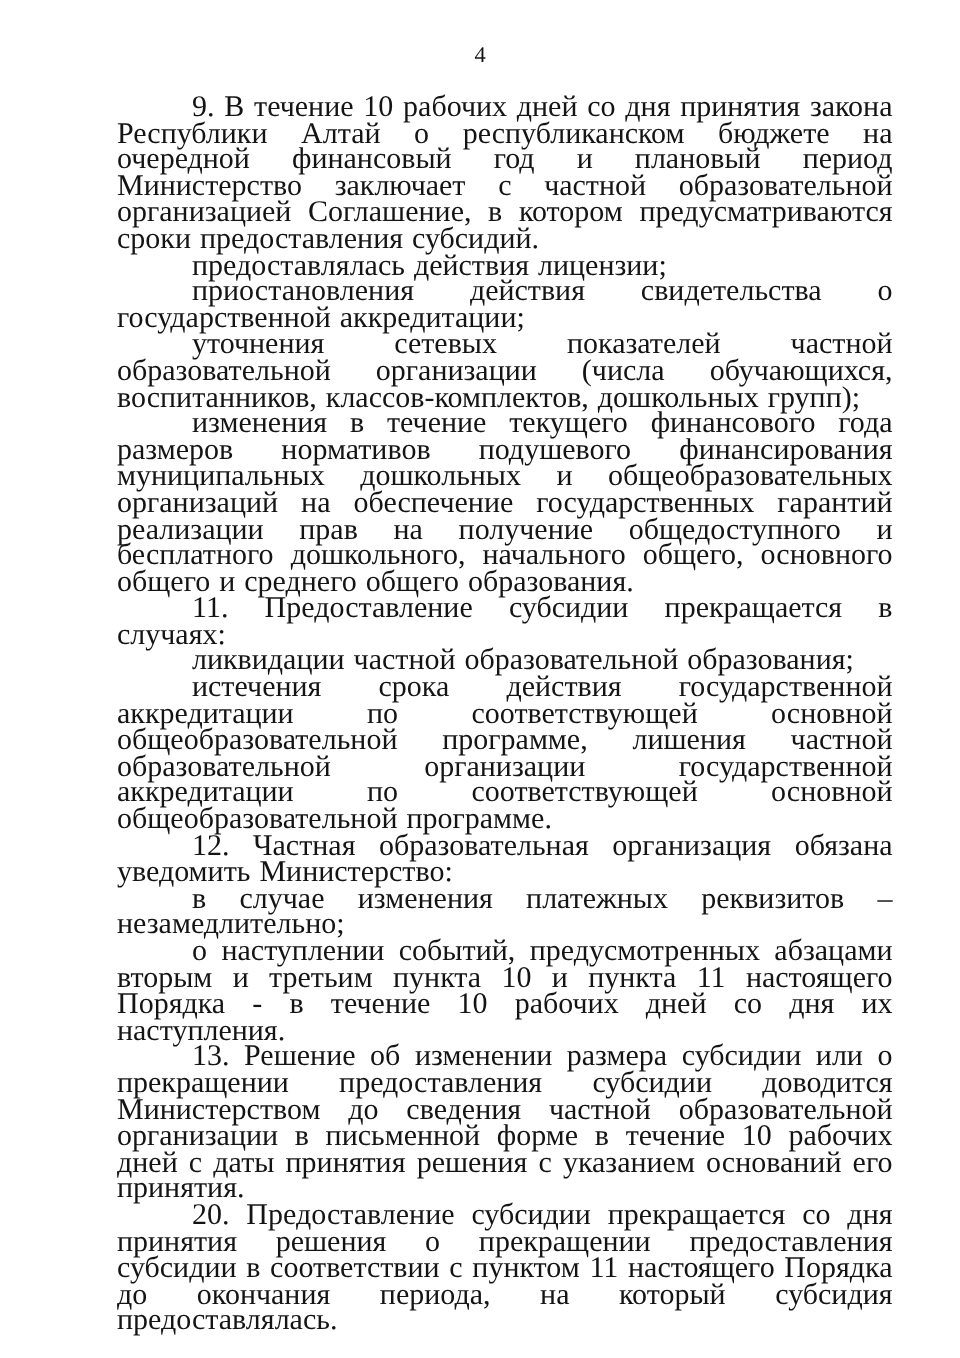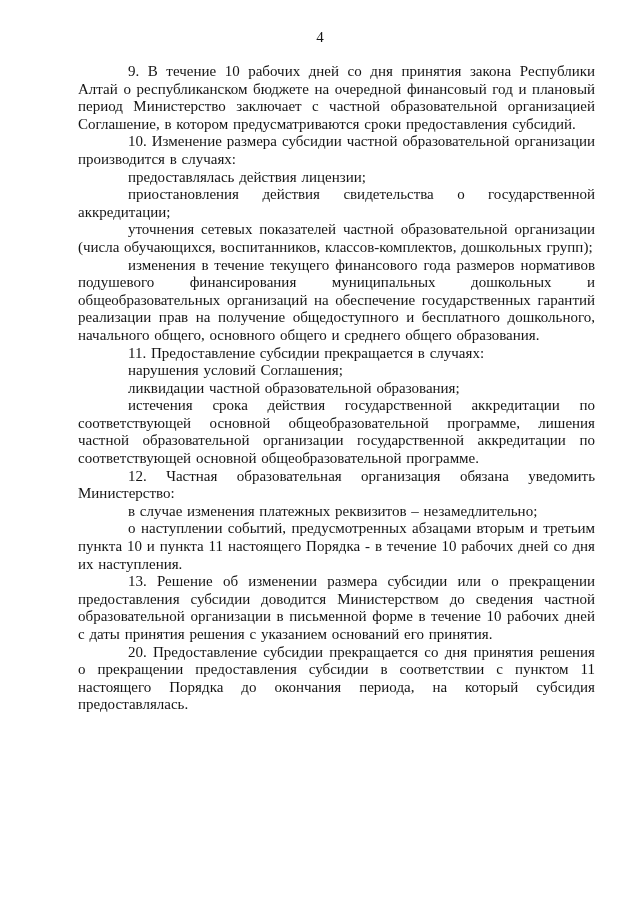--- a/index.html
+++ b/index.html
@@ -24,40 +24,38 @@
     line-height: 17px;
     color: #141414;
   }
   .content {
     margin: 17px 45px 0 78px;
     text-align: justify;
   }
   .para {
     margin: 0;
     text-indent: 50px;
-    font-size: 15px;
+    font-size: 20px;
     line-height: 17.6px;
     word-spacing: 1px;
   }
 </style>
 </head>
 <body>
 
 <div class="page">
   <div class="page-number">4</div>
 
   <div class="content">
     <p class="para">9. В течение 10 рабочих дней со дня принятия закона Республики Алтай о республиканском бюджете на очередной финансовый год и плановый период Министерство заключает с частной образовательной организацией Соглашение, в котором предусматриваются сроки предоставления субсидий.</p>
-    <p class="para">10. Изменение размера субсидии частной образовательной организации производится в случаях:</p>
     <p class="para">предоставлялась действия лицензии;</p>
     <p class="para">приостановления действия свидетельства о государственной аккредитации;</p>
     <p class="para">уточнения сетевых показателей частной образовательной организации (числа обучающихся, воспитанников, классов-комплектов, дошкольных групп);</p>
     <p class="para">изменения в течение текущего финансового года размеров нормативов подушевого финансирования муниципальных дошкольных и общеобразовательных организаций на обеспечение государственных гарантий реализации прав на получение общедоступного и бесплатного дошкольного, начального общего, основного общего и среднего общего образования.</p>
     <p class="para">11. Предоставление субсидии прекращается в случаях:</p>
-    <p class="para">нарушения условий Соглашения;</p>
     <p class="para">ликвидации частной образовательной образования;</p>
     <p class="para">истечения срока действия государственной аккредитации по соответствующей основной общеобразовательной программе, лишения частной образовательной организации государственной аккредитации по соответствующей основной общеобразовательной программе.</p>
     <p class="para">12. Частная образовательная организация обязана уведомить Министерство:</p>
     <p class="para">в случае изменения платежных реквизитов – незамедлительно;</p>
     <p class="para">о наступлении событий, предусмотренных абзацами вторым и третьим пункта 10 и пункта 11 настоящего Порядка - в течение 10 рабочих дней со дня их наступления.</p>
     <p class="para">13. Решение об изменении размера субсидии или о прекращении предоставления субсидии доводится Министерством до сведения частной образовательной организации в письменной форме в течение 10 рабочих дней с даты принятия решения с указанием оснований его принятия.</p>
     <p class="para">20. Предоставление субсидии прекращается со дня принятия решения о прекращении предоставления субсидии в соответствии с пунктом 11 настоящего Порядка до окончания периода, на который субсидия предоставлялась.</p>
   </div>
 </div>
 

